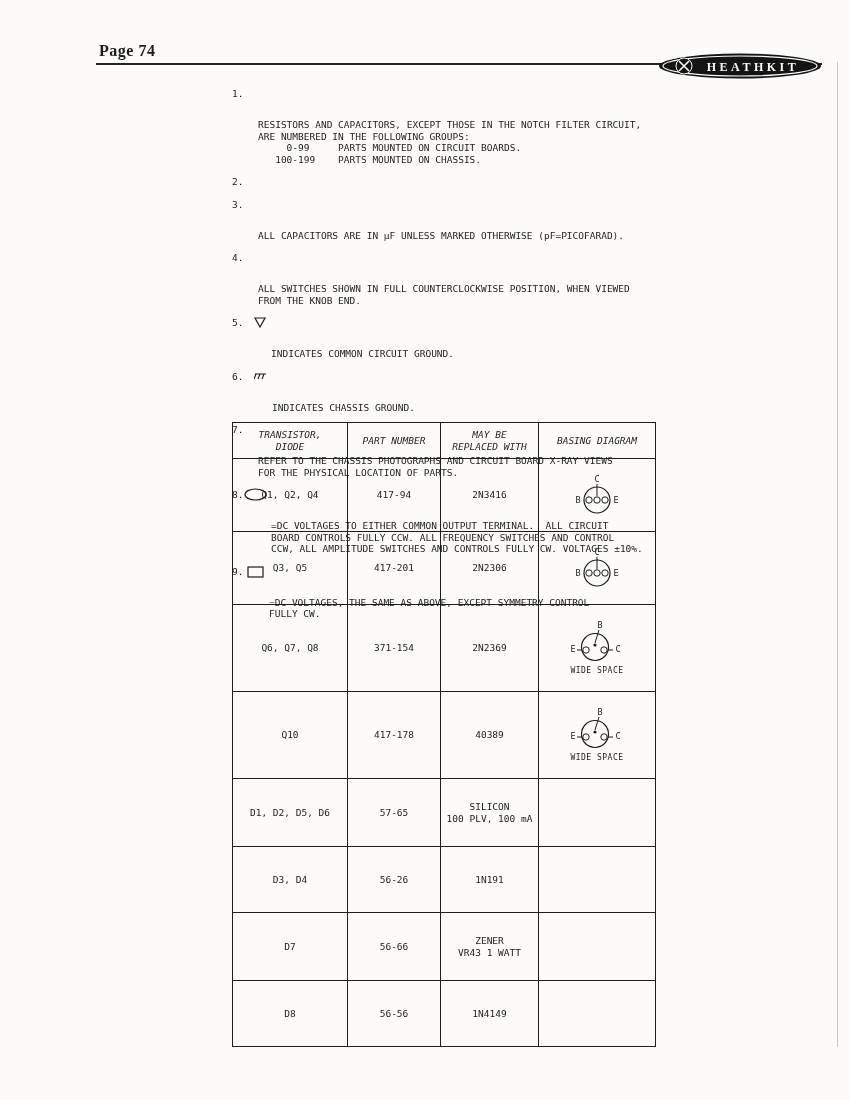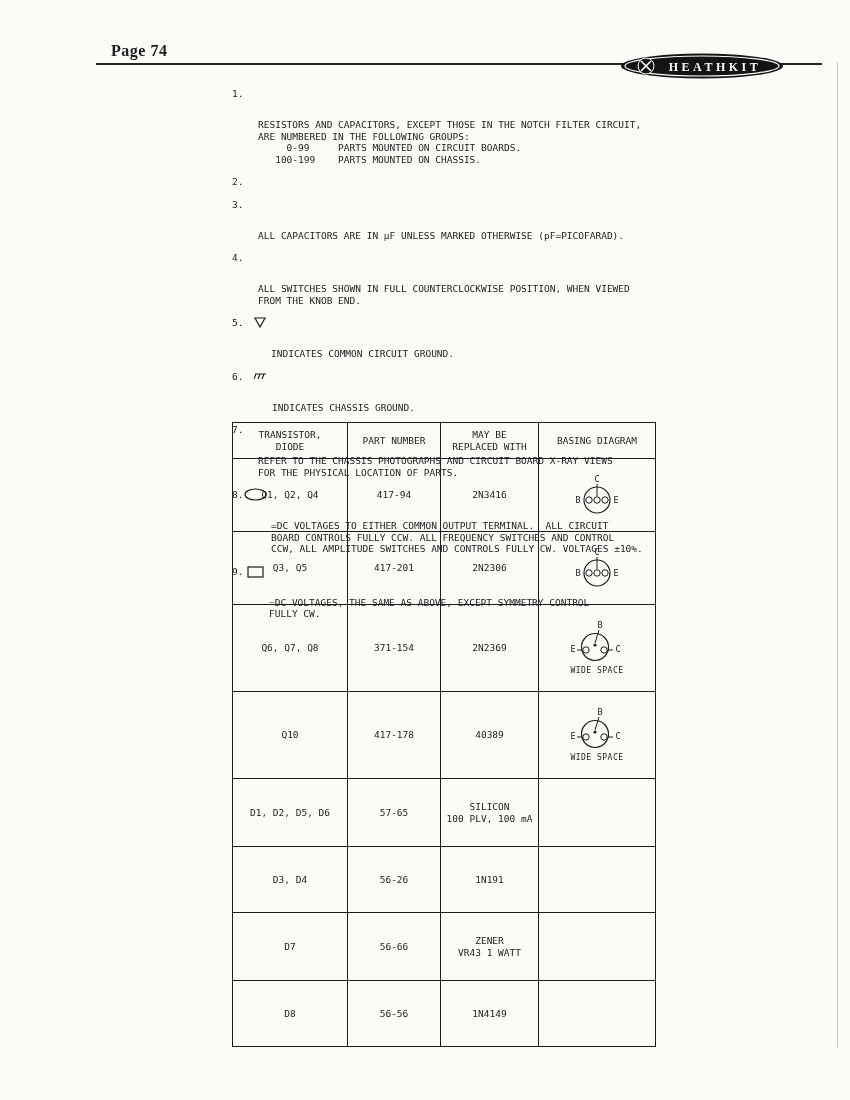--- a/index.html
+++ b/index.html
@@ -9,32 +9,32 @@
     background: #fcfbf7;
     position: relative;
     font-family: "DejaVu Sans Mono", monospace;
     color: #1c1c1c;
     overflow: hidden;
   }
 
   .page-number {
     position: absolute; left: 99px; top: 42px;
     font-family: "Liberation Serif", serif;
-    font-size: 16px; font-weight: bold; letter-spacing: .5px; margin-left: 12px;
+    font-size: 16px; font-weight: bold; letter-spacing: .5px;
   }
   .header-rule {
     position: absolute; left: 96px; top: 63px;
     width: 726px; height: 2px; background: #242424;
   }
   .scan-edge {
     position: absolute; left: 837px; top: 62px;
     width: 1px; height: 985px; background: #c9c6bf;
   }
 
-  .logo { position: absolute; left: 620px; top: 53px; }
+  .logo { position: absolute; left: 658px; top: 53px; }
 
   
   .notes {
     position: absolute; left: 232px; top: 88px; width: 460px;
     font-size: 9.5px; line-height: 11.5px;
   }
   .notes-title { margin-bottom: 10px; letter-spacing: .5px; }
   .note { display: flex; align-items: flex-start; margin-bottom: 11px; }
   .note-num { flex: none; width: 26px; }
   .note-num.narrow { width: 12px; }
@@ -56,21 +56,21 @@
   .parts-table col.c2 { width: 93px; }
   .parts-table col.c3 { width: 98px; }
   .parts-table col.c4 { width: 117px; }
   .parts-table th, .parts-table td {
     border: 1.6px solid #1d1d1d;
     text-align: center; vertical-align: middle;
     font-weight: normal;
     white-space: pre-line;
     padding: 2px;
   }
-  .parts-table thead tr { height: 36px; }
+  .parts-table thead tr { height: 36px; font-style: italic; }
   tr.rh65 { height: 65px; }
   tr.rh66 { height: 66px; }
   tr.rh67 { height: 67px; }
   tr.rh68 { height: 68px; }
 
   .diagram-cell { padding: 0; }
   .basing-svg { display: block; margin: 0 auto; }
   .svg-label { font-family: "DejaVu Sans Mono", monospace; font-size: 8.5px; fill: #1c1c1c; }
   .svg-caption { font-family: "DejaVu Sans Mono", monospace; font-size: 8px; fill: #1c1c1c; letter-spacing: .5px; }
   .logo-text { font-family: "Liberation Serif", serif; font-weight: bold; letter-spacing: 3.5px; }

